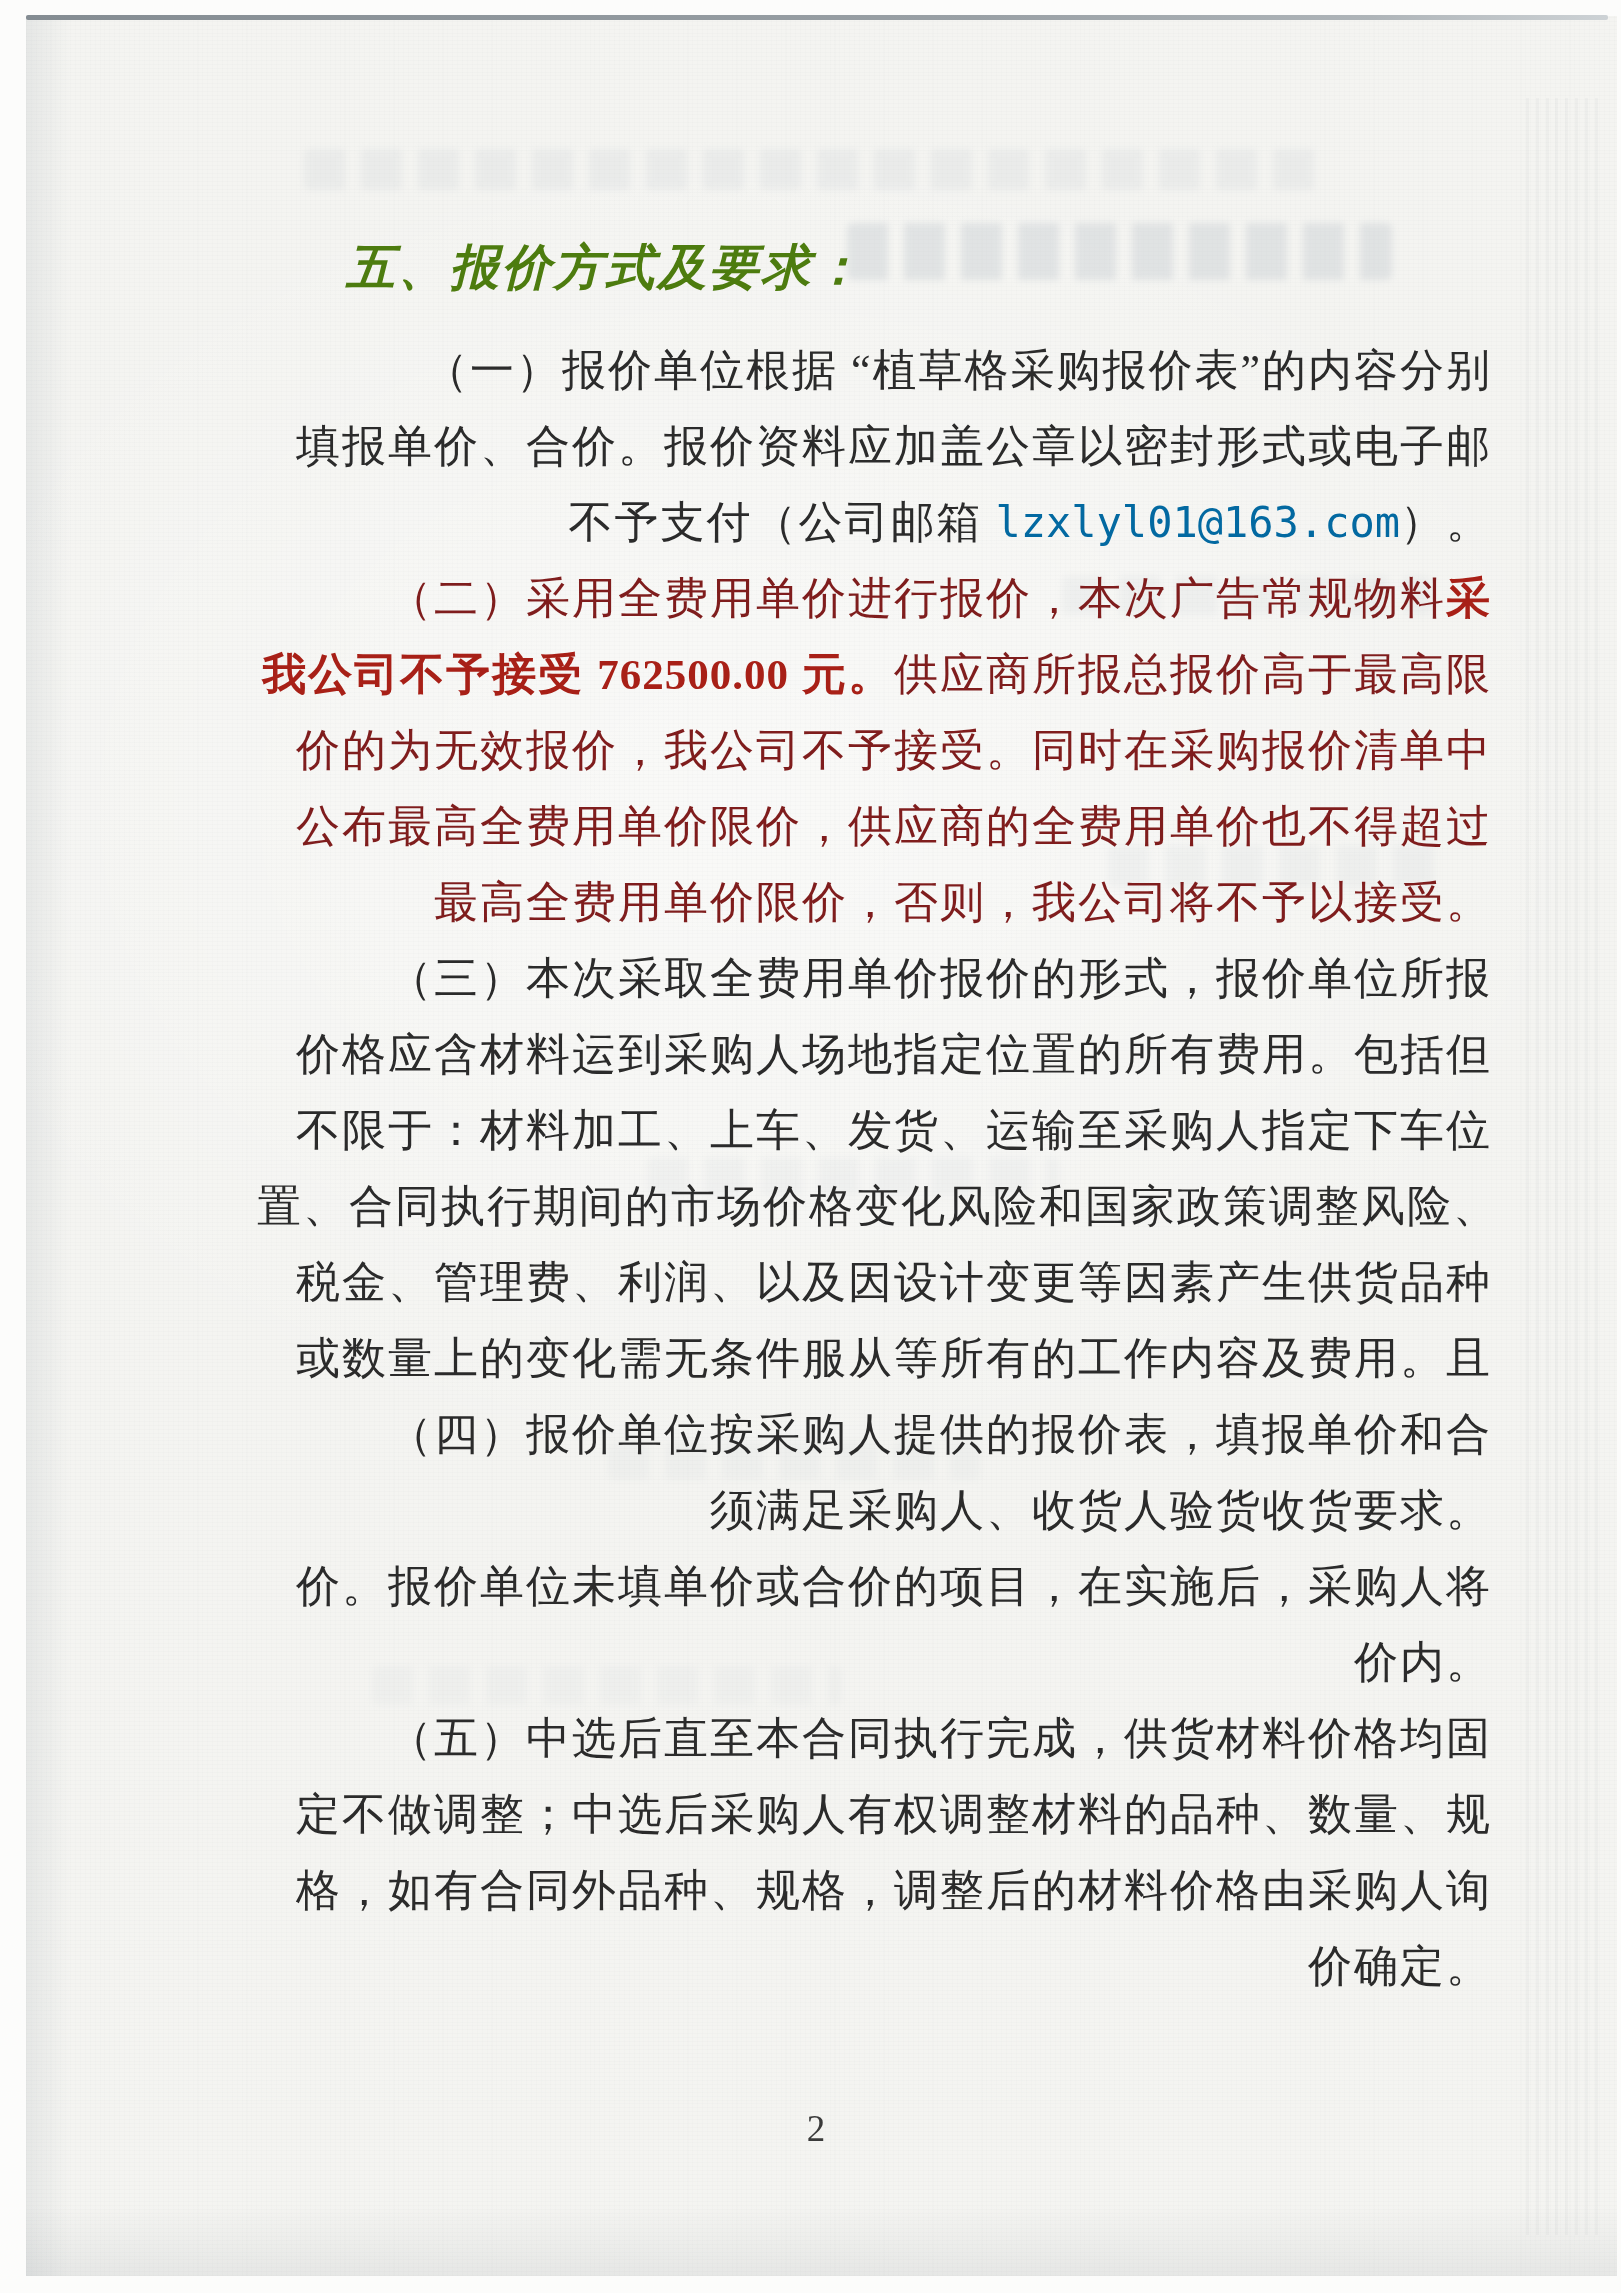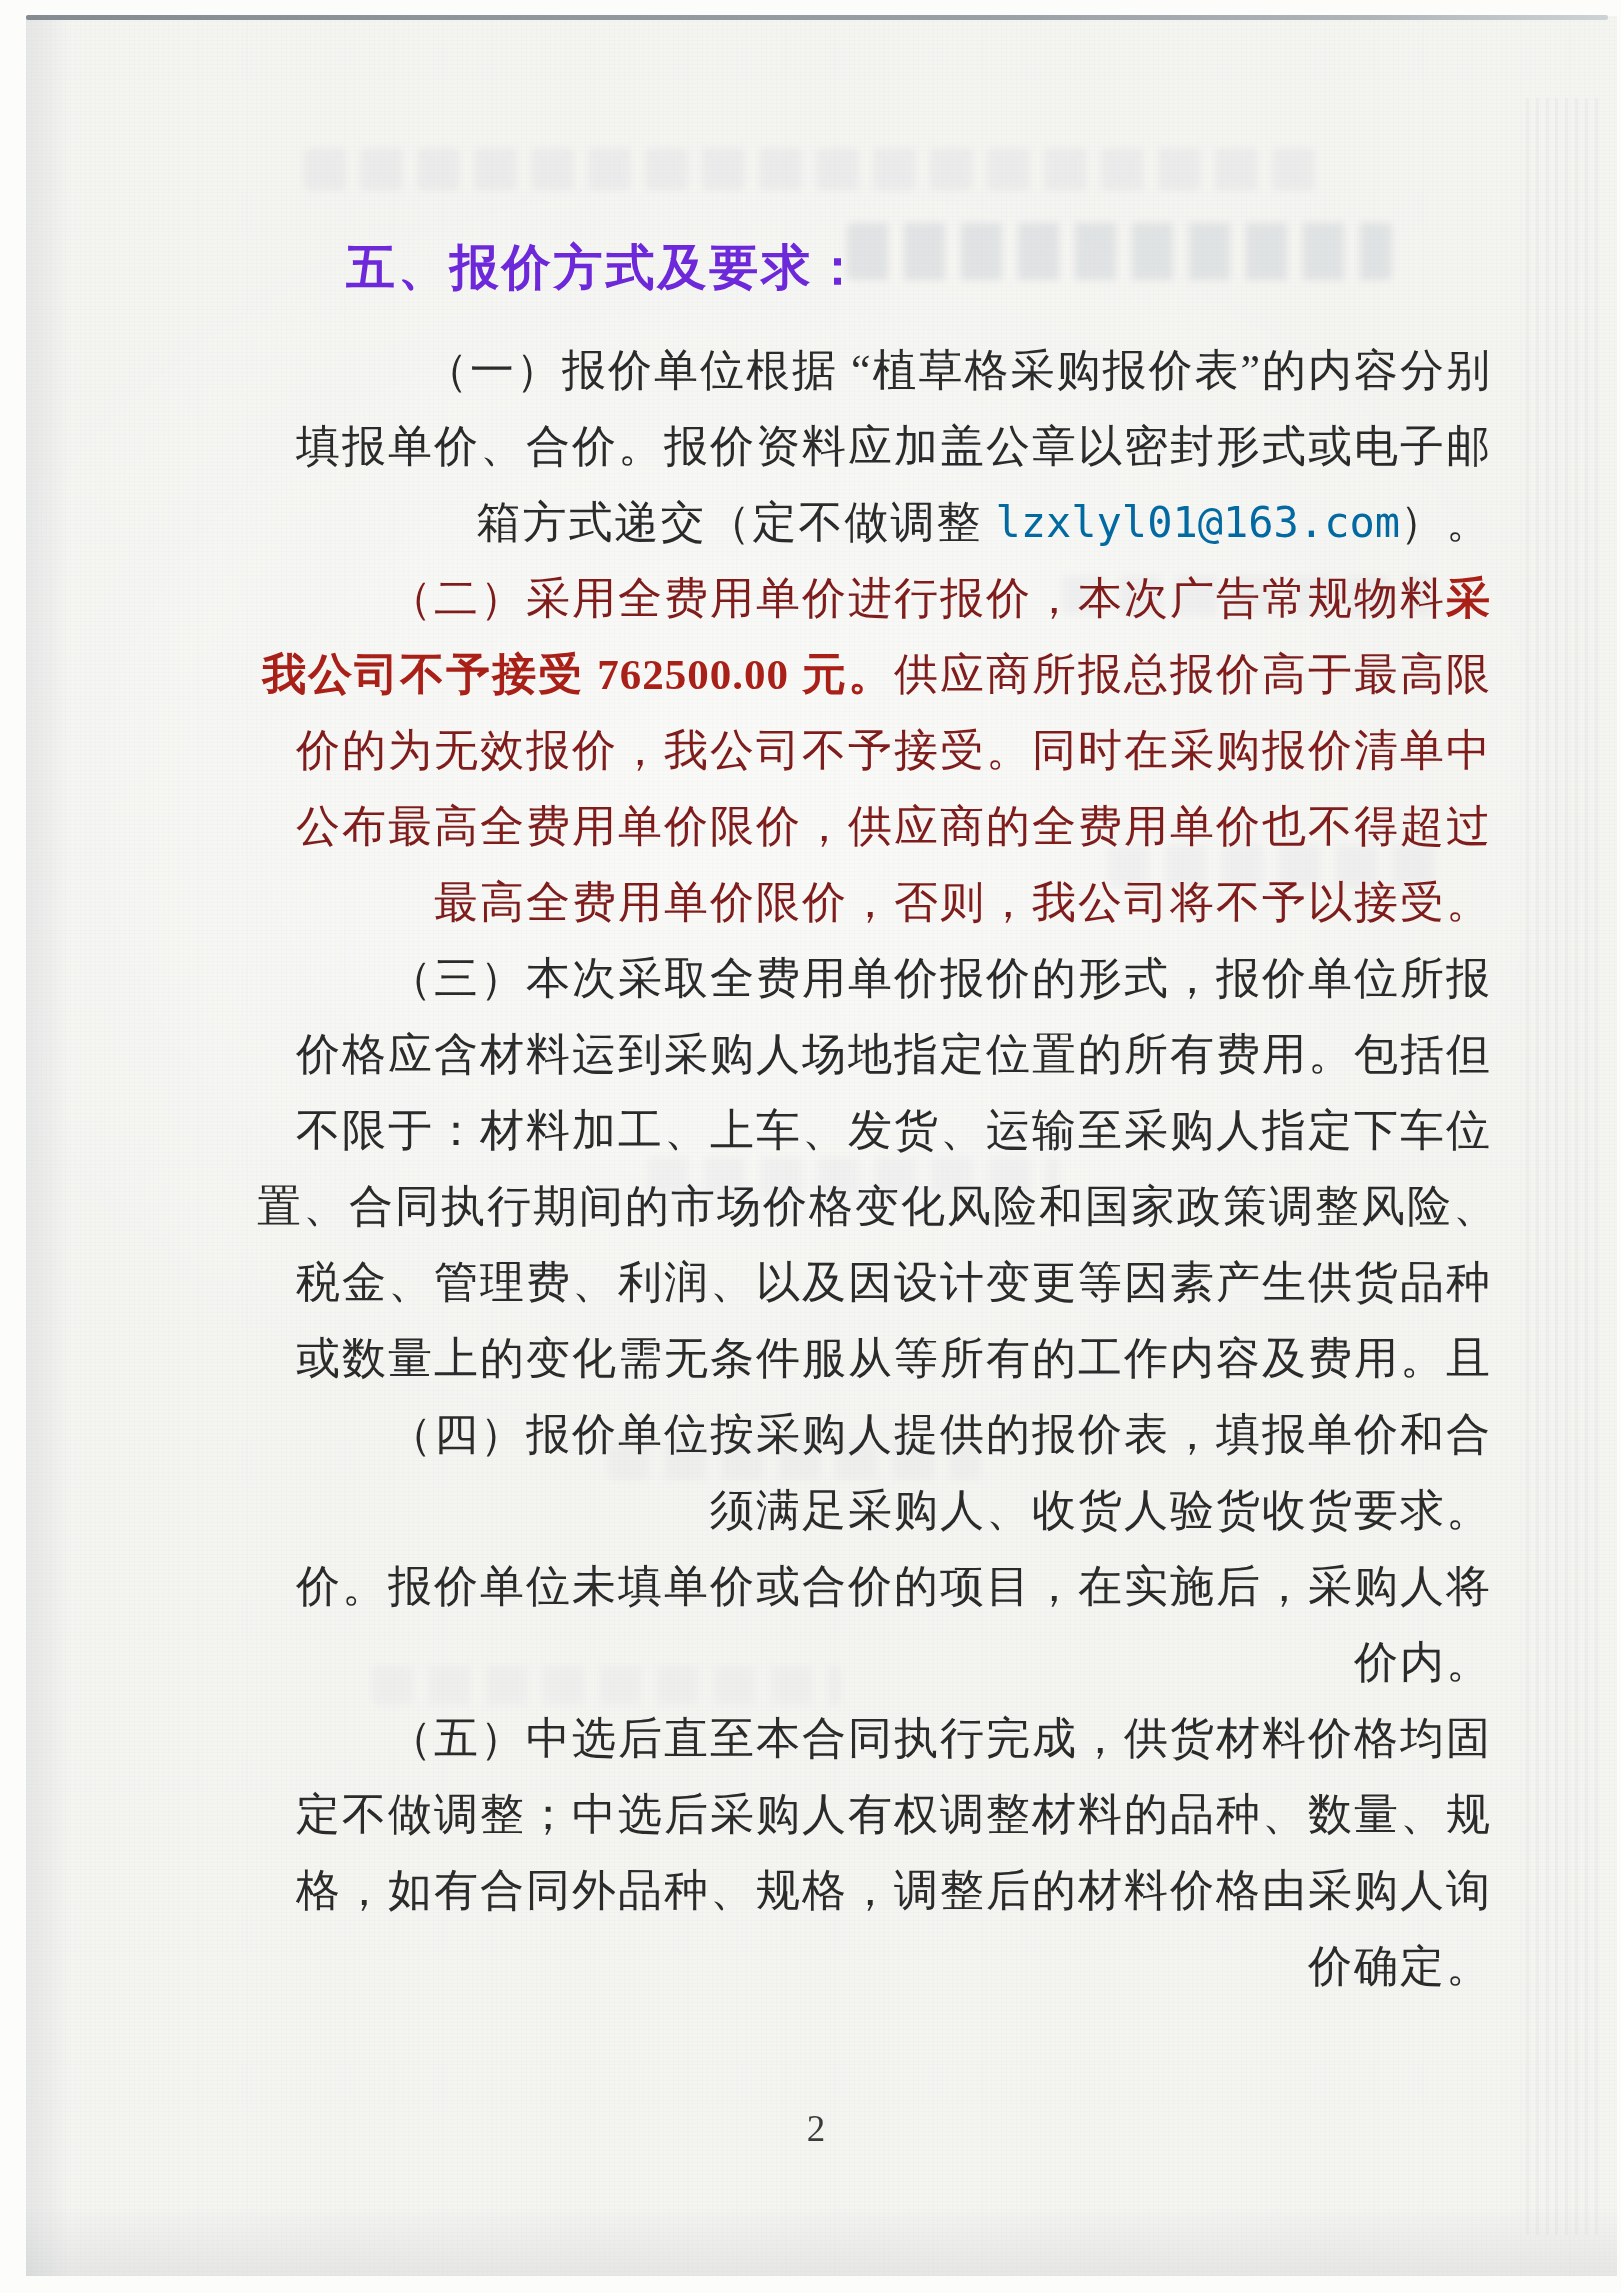--- a/index.html
+++ b/index.html
@@ -43,21 +43,21 @@
   .g3{left:1062px;top:576px;width:369px;height:39px;opacity:.16;}
   .g4{left:1108px;top:845px;width:333px;height:43px;opacity:.15;}
   .g5{left:647px;top:1157px;width:412px;height:39px;opacity:.13;}
   .g6{left:608px;top:1441px;width:372px;height:39px;opacity:.12;}
   .g7{left:372px;top:1666px;width:470px;height:39px;opacity:.11;}
 
   .doc-title{
     position:absolute;left:346px;top:235px;z-index:2;
     font-family:"Liberation Sans", sans-serif;
     font-size:49px;font-weight:700;letter-spacing:2.9px;
-    color:#6d28d9;white-space:nowrap;
+    color:#4d7c0f;white-space:nowrap;font-style:italic;
   }
   .doc-body{
     position:absolute;left:257px;top:333px;width:1235px;z-index:2;
   }
   .doc-line{
     height:76px;line-height:76px;white-space:nowrap;
     font-size:44px;letter-spacing:2px;color:#2b2b2b;text-align:right;
   }
   .doc-line.indent{padding-left:104px;}
   .seg{display:inline;}
@@ -95,21 +95,21 @@
   <div class="ghost g4"></div>
   <div class="ghost g5"></div>
   <div class="ghost g6"></div>
   <div class="ghost g7"></div>
 
   <div class="doc-title">五、报价方式及要求：</div>
 
   <div class="doc-body">
       <div class="doc-line indent"><span class="seg">（一）报价单位根据 “植草格采购报价表”的内容分别</span></div>
       <div class="doc-line"><span class="seg">填报单价、合价。报价资料应加盖公章以密封形式或电子邮</span></div>
-      <div class="doc-line"><span class="seg">箱方式递交（定不做调整 </span><span class="seg seg-mono">lzxlyl01@163.com</span><span class="seg">）。</span></div>
+      <div class="doc-line"><span class="seg">不予支付（公司邮箱 </span><span class="seg seg-mono">lzxlyl01@163.com</span><span class="seg">）。</span></div>
       <div class="doc-line indent"><span class="seg seg-bold">（二）采用全费用单价进行报价，本次广告常规物料</span><span class="seg seg-red">采</span></div>
       <div class="doc-line"><span class="seg seg-red">我公司不予接受 </span><span class="seg seg-red-number">762500.00</span><span class="seg seg-red"> 元。</span><span class="seg seg-bold">供应商所报总报价高于最高限</span></div>
       <div class="doc-line"><span class="seg seg-bold">价的为无效报价，我公司不予接受。同时在采购报价清单中</span></div>
       <div class="doc-line"><span class="seg seg-bold">公布最高全费用单价限价，供应商的全费用单价也不得超过</span></div>
       <div class="doc-line"><span class="seg seg-bold">最高全费用单价限价，否则，我公司将不予以接受。</span></div>
       <div class="doc-line indent"><span class="seg">（三）本次采取全费用单价报价的形式，报价单位所报</span></div>
       <div class="doc-line"><span class="seg">价格应含材料运到采购人场地指定位置的所有费用。包括但</span></div>
       <div class="doc-line"><span class="seg">不限于：材料加工、上车、发货、运输至采购人指定下车位</span></div>
       <div class="doc-line"><span class="seg">置、合同执行期间的市场价格变化风险和国家政策调整风险、</span></div>
       <div class="doc-line"><span class="seg">税金、管理费、利润、以及因设计变更等因素产生供货品种</span></div>

